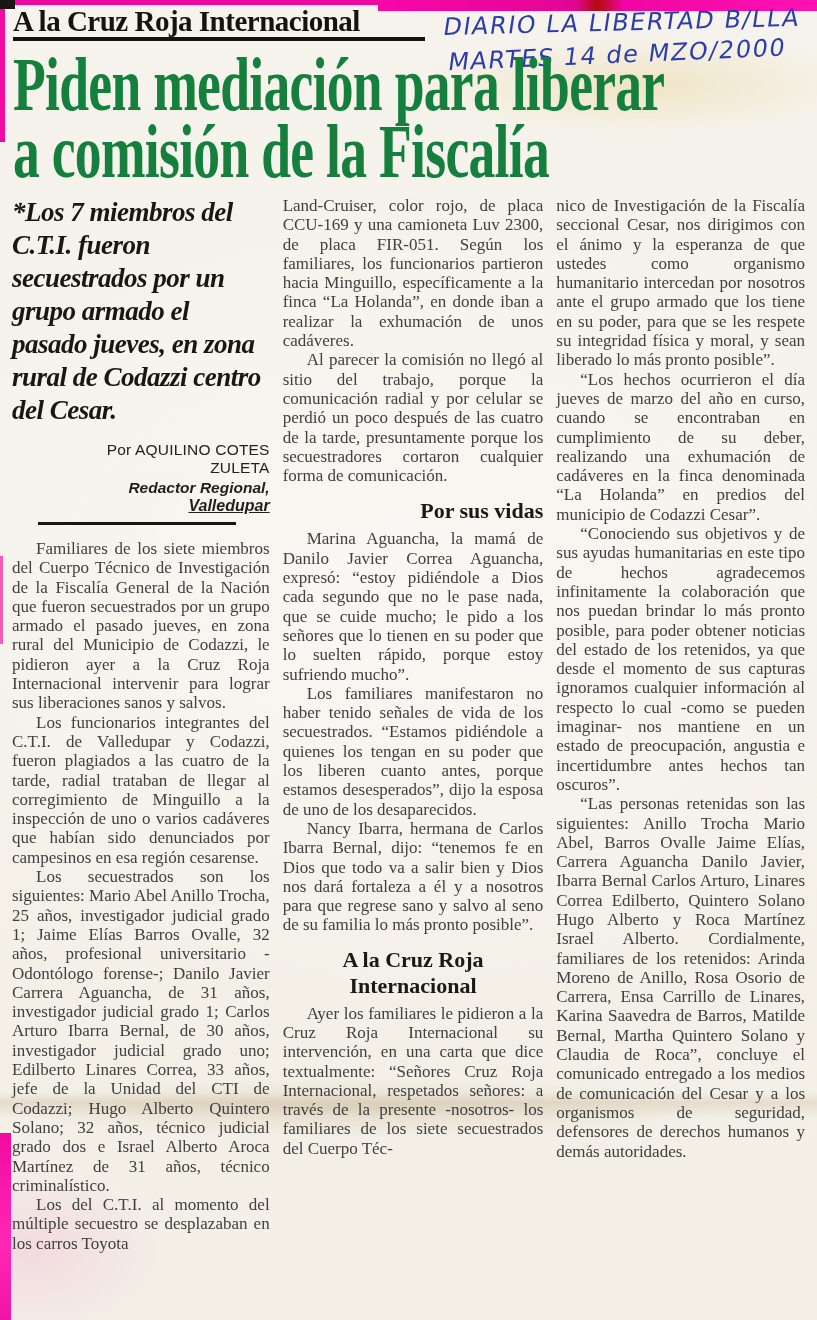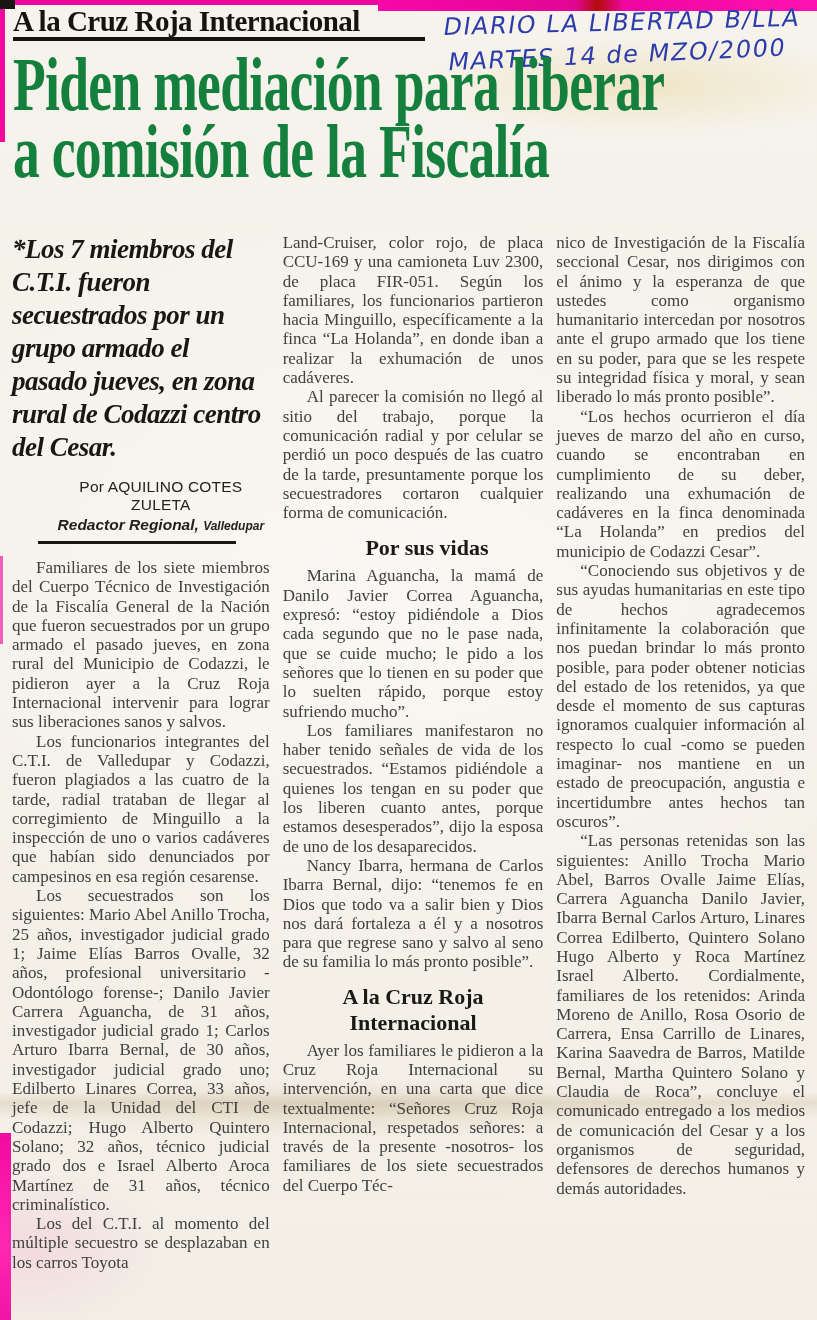--- a/index.html
+++ b/index.html
@@ -43,40 +43,40 @@
   .handwriting .hw2{font-size:24px;letter-spacing:1.5px;white-space:nowrap;margin:4px 0 0 10px;transform:rotate(-1deg);}
 
   .headline{margin-top:11px;color:#15803d;}
   .headline .hl{
     display:block;white-space:nowrap;font-weight:bold;font-size:76px;line-height:65px;
     transform:scaleX(0.705);transform-origin:0 50%;letter-spacing:-1px;
   }
   .headline .hl2{margin-top:2px;}
 
   .cols{position:absolute;left:12px;top:196px;display:flex;gap:13px;width:793px;}
-  .col{text-align:justify;margin-top:37px;}
+  .col{text-align:justify;}
   .col-left{width:260px;}
   .col-mid{width:263px;}
   .col-right{width:251px;font-family:Liberation Serif, serif;}
 
   .deck{
     font-weight:bold;font-style:italic;font-size:27px;line-height:33px;
     letter-spacing:-0.5px;text-align:left;color:#191613;
   }
-  .byline{margin:14px 0 0 40px;text-align:center;font-family:"Liberation Sans",sans-serif;}
+  .byline{margin:14px 0 0 40px;text-align:right;font-family:"Liberation Sans",sans-serif;}
   .byline .by1{font-size:15.5px;color:#24211e;letter-spacing:0.2px;}
   .byline .by2{font-size:15.5px;font-weight:bold;font-style:italic;margin-top:2px;}
-  .byline .by2 .place{font-size:12px;}
+  .byline .by2 .place{font-size:16px;text-decoration:underline;}
   .byline-rule{width:198px;height:3px;background:#1a1713;margin:7px 0 0 26px;}
   .col-left .body-start{margin-top:14px;}
 
   .col p{margin:0;text-indent:24px;font-size:17px;line-height:19.3px;color:#404040;}
   .col p.no-indent{text-indent:0;}
 
-  .subhead{font-weight:bold;font-size:22px;color:#1b1815;text-align:center;}
+  .subhead{font-weight:bold;font-size:22px;color:#1b1815;text-align:right;}
   .subhead-inline{padding-left:28px;margin:13px 0 5px 0;}
   .subhead-centered{width:210px;margin:12px auto 5px auto;text-align:center;line-height:26px;}
 </style>
 </head>
 <body>
 
 <div class="edge edge-top"></div>
 <div class="edge edge-top-right"></div>
 <div class="edge edge-left-top"></div>
 <div class="edge edge-left-mid"></div>

